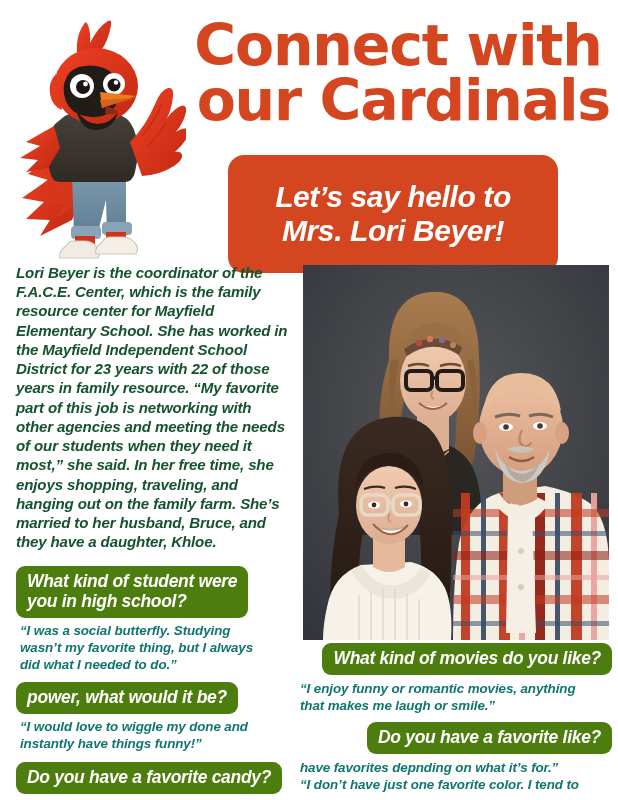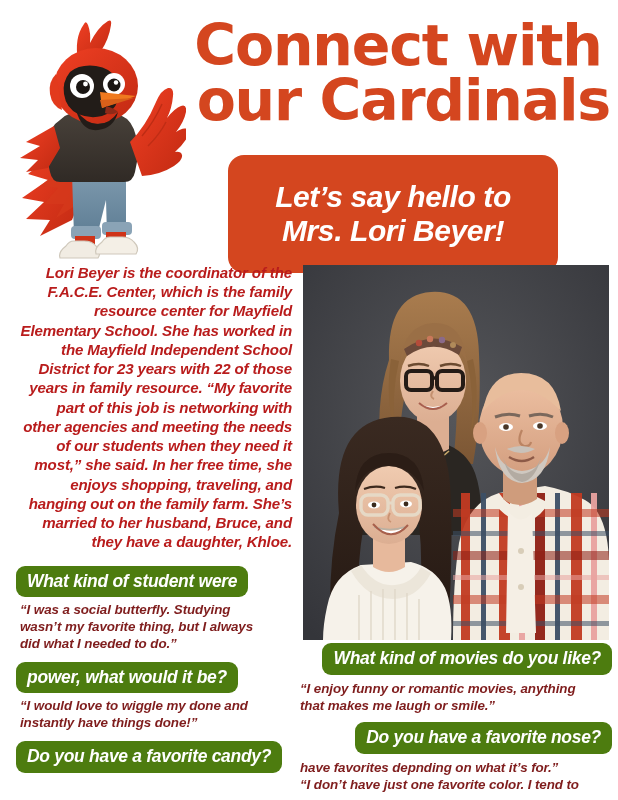--- a/index.html
+++ b/index.html
@@ -72,28 +72,28 @@
   .subtitle-box span { display: block; white-space: nowrap; }
 
   
   .left-col {
     position: absolute;
     left: 16px;
     top: 263px;
     width: 276px;
   }
   .bio {
-    color: #b91c1c;
+    color: #14532d;
     font-family: "Liberation Sans", sans-serif;
     font-weight: bold;
     font-style: italic;
     font-size: 15.1px;
     line-height: 1.275;
     letter-spacing: -0.15px;
-    text-align: right;
+    text-align: left;
     margin: 0 0 14px 0;
   }
 
   .qa-block { margin-bottom: 9px; }
   .q-pill {
     display: inline-block;
     background: #4d7c0f;
     color: #ffffff;
     font-family: "Liberation Sans", sans-serif;
     font-weight: bold;
@@ -102,21 +102,21 @@
     line-height: 1.18;
     letter-spacing: -0.3px;
     border-radius: 9px;
     padding: 5px 11px 6px 11px;
     box-sizing: border-box;
     margin: 0 0 3px 0;
   }
   .q-pill .qline { display: block; white-space: nowrap; }
   .q-pill.shaped { border-radius: 9px; }
   .a-text {
-    color: #7f1d1d;
+    color: #0f766e;
     font-family: "Liberation Sans", sans-serif;
     font-weight: bold;
     font-style: italic;
     font-size: 13.4px;
     line-height: 1.26;
     letter-spacing: -0.1px;
     margin: 2px 0 0 4px;
   }
   .a-text .aline { display: block; white-space: nowrap; }
 
@@ -225,35 +225,36 @@
     <span>Mrs. Lori Beyer!</span>
   </div>
 
   <div class="left-col">
 
     <p class="bio">Lori Beyer is the coordinator of the F.A.C.E. Center, which is the family resource center for Mayfield Elementary School. She has worked in the Mayfield Independent School District for 23 years with 22 of those years in family resource. “My favorite part of this job is networking with other agencies and meeting the needs of our students when they need it most,” she said. In her free time, she enjoys shopping, traveling, and hanging out on the family farm. She’s married to her husband, Bruce, and they have a daughter, Khloe.</p>
 
     <div class="qa-block">
       <div class="q-pill shaped">
         <span class="qline">What kind of student were</span>
+        <span class="qline">you in high school?</span>
       </div>
       <div class="a-text">
         <span class="aline">“I was a social butterfly. Studying</span>
         <span class="aline">wasn’t my favorite thing, but I always</span>
         <span class="aline">did what I needed to do.”</span>
       </div>
     </div>
 
     <div class="qa-block">
       <div class="q-pill">
         <span class="qline">power, what would it be?</span>
       </div>
       <div class="a-text">
         <span class="aline">“I would love to wiggle my done and</span>
-        <span class="aline">instantly have things done!”</span>
+        <span class="aline">instantly have things funny!”</span>
       </div>
     </div>
 
     <div class="qa-block">
       <div class="q-pill">
         <span class="qline">Do you have a favorite candy?</span>
       </div>
       
     </div>
   </div>
@@ -424,21 +425,21 @@
         <span class="qline">What kind of movies do you like?</span>
       </div>
       <div class="a-text">
         <span class="aline">“I enjoy funny or romantic movies, anything</span>
         <span class="aline">that makes me laugh or smile.”</span>
       </div>
     </div>
 
     <div class="qa-block">
       <div class="q-pill">
-        <span class="qline">Do you have a favorite nose?</span>
+        <span class="qline">Do you have a favorite like?</span>
       </div>
       <div class="a-text">
         <span class="aline">have favorites depnding on what it’s for.”</span>
         <span class="aline">“I don’t have just one favorite color. I tend to</span>
       </div>
     </div>
   </div>
 
 </div>
 

